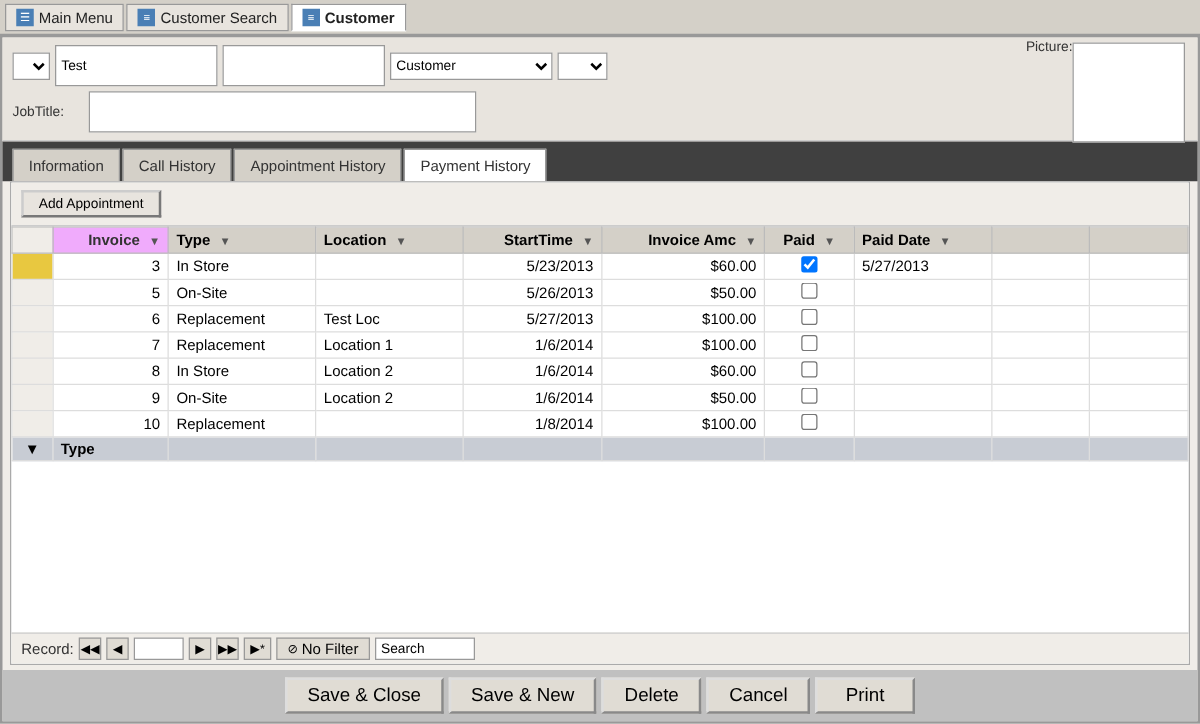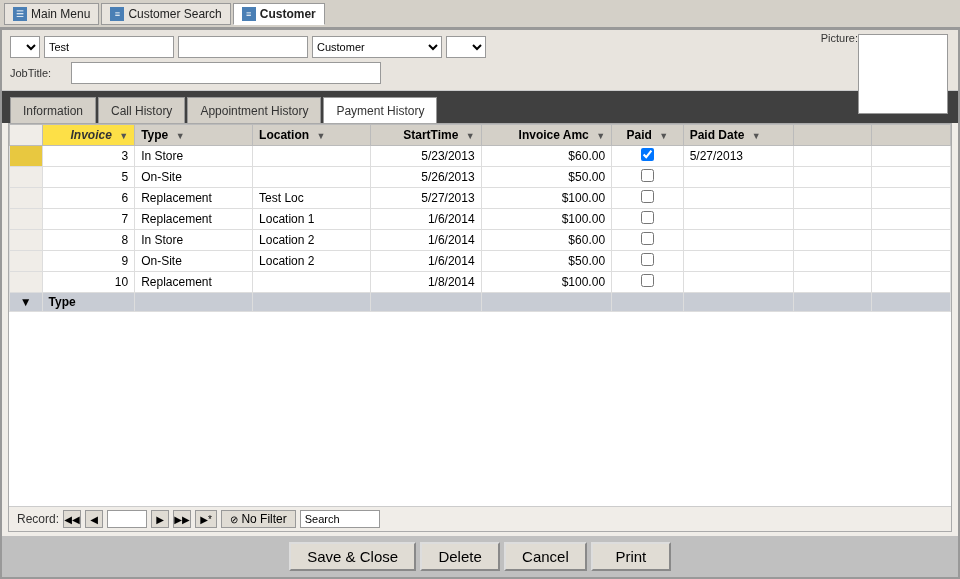--- a/index.html
+++ b/index.html
@@ -71,21 +71,21 @@
       gap: 20px;
     }
     .dropdown-small {
       width: 30px;
       height: 22px;
       border: 1px solid #999;
       background: white;
       font-size: 11px;
     }
     .text-input {
-      height: 22px;
+      height: 33px;
       border: 1px solid #999;
       background: white;
       padding: 2px 4px;
       font-size: 11px;
     }
     .dropdown-medium {
       height: 22px;
       border: 1px solid #999;
       background: white;
       font-size: 11px;
@@ -335,27 +335,30 @@
     <div class="sub-tab">
       <span>Appointment History</span>
     </div>
     <div class="sub-tab active">
       <span>Payment History</span>
     </div>
   </div>
 
   <div class="content-area">
 
+    <div class="add-btn-bar">
+      <button class="add-btn">Add Appointment</button>
+    </div>
 
     <div class="table-wrapper">
       <table>
         <thead>
           <tr>
             <th class="row-selector"></th>
-            <th class="invoice-col" style="background:#fde047; color:#333;font-style:italic;">
+            <th class="invoice-col" style="background:#f0abfc; color:#333;">
               <span>Invoice</span>
               <span class="sort-arrow">▼</span>
             </th>
             <th class="type-col">
               <span>Type</span>
               <span class="sort-arrow">▼</span>
             </th>
             <th class="location-col">
               <span>Location</span>
               <span class="sort-arrow">▼</span>
@@ -493,18 +496,19 @@
       <div class="no-filter-btn">
         <span style="font-size:10px;">⊘</span>
         <span>No Filter</span>
       </div>
       <input class="search-field" value="Search" style="">
     </div>
   </div>
 
   <div class="bottom-bar">
     <button class="bottom-btn">Save &amp; Close</button>
+    <button class="bottom-btn">Save &amp; New</button>
     <button class="bottom-btn">Delete</button>
     <button class="bottom-btn">Cancel</button>
     <button class="bottom-btn">Print</button>
   </div>
 
 </div>
 
 </body></html>

